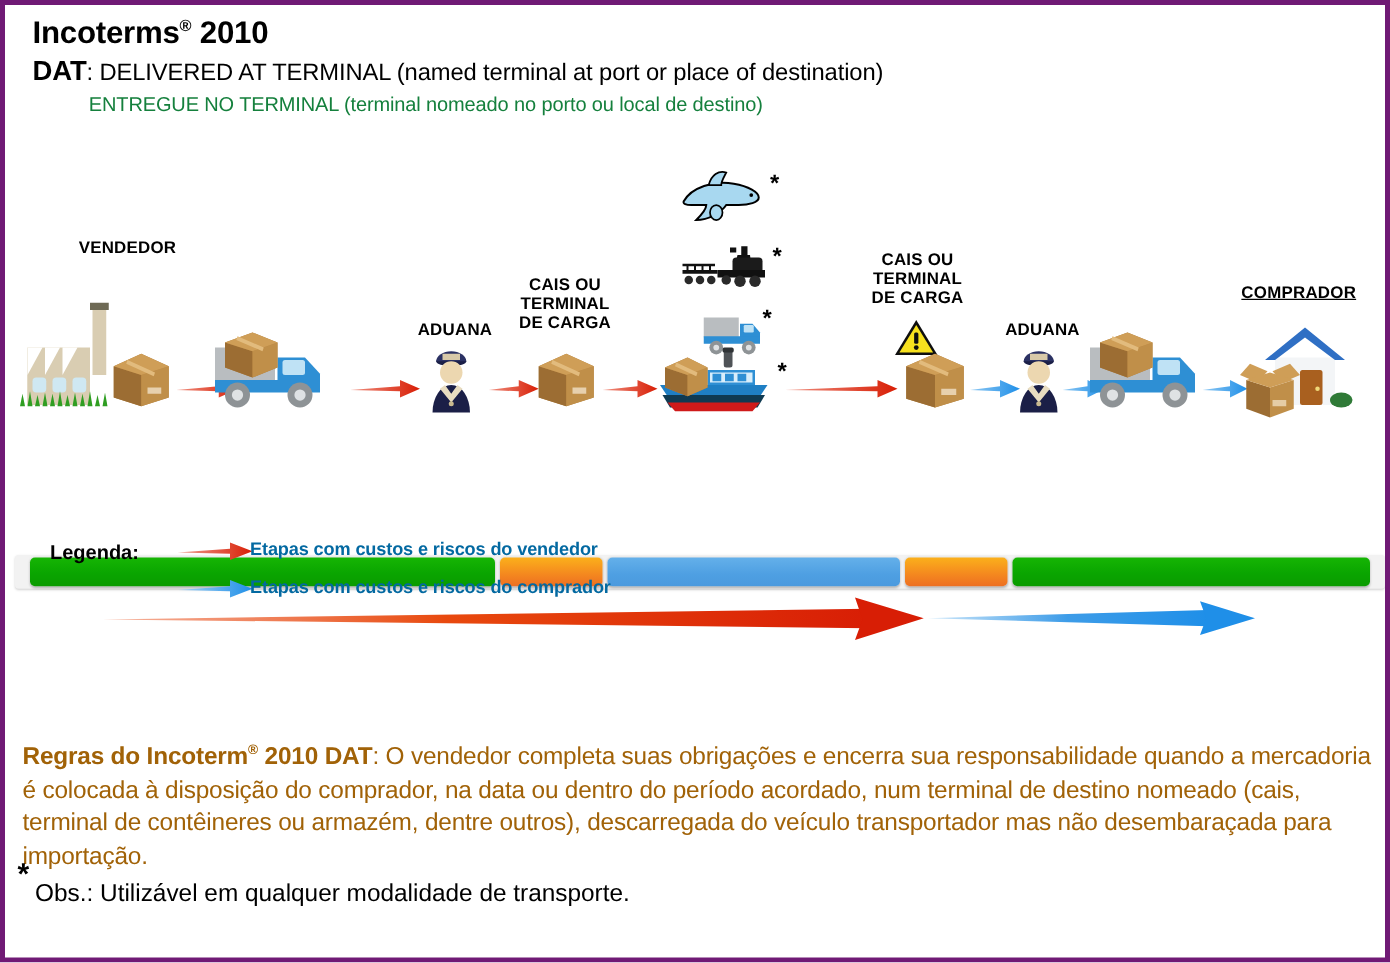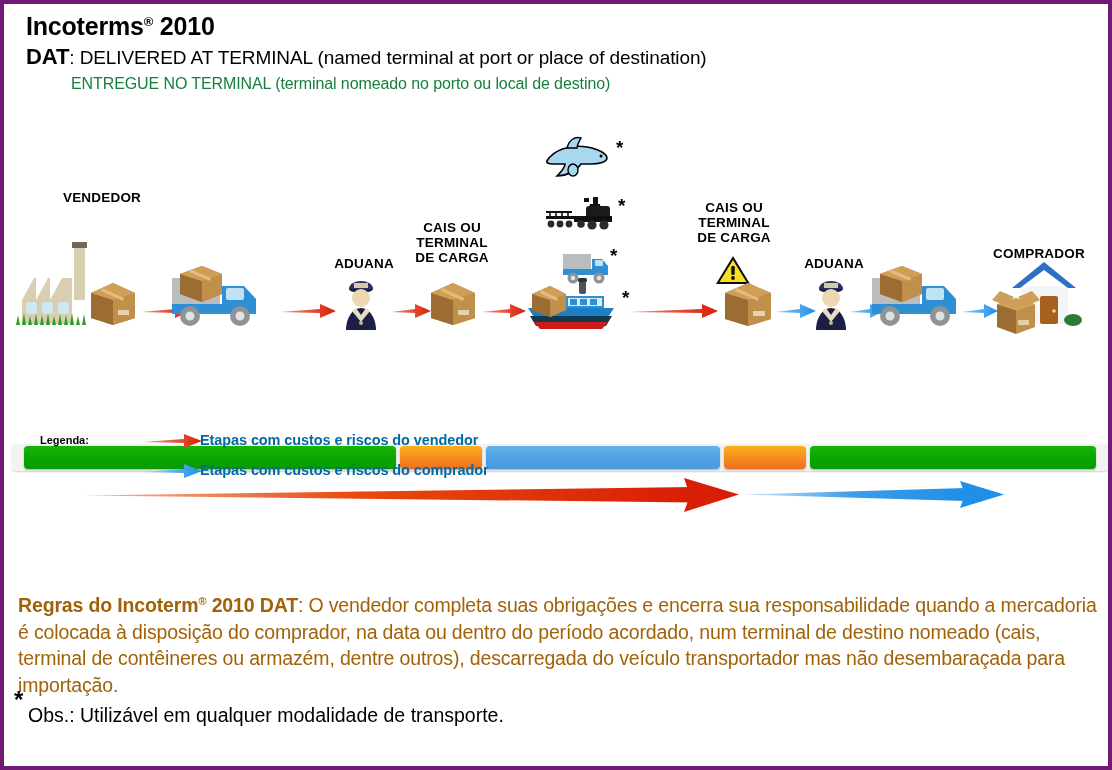--- a/index.html
+++ b/index.html
@@ -29,21 +29,21 @@
   .seg{position:absolute;top:2px;height:23px;border-radius:4px;box-shadow:0 1px 2px rgba(0,0,0,.28);}
   .seg.green{background:linear-gradient(180deg,#16b504 0%,#0aa500 55%,#0a9b00 100%);}
   .seg.orange{background:linear-gradient(180deg,#fbb01b 0%,#f4871f 60%,#ed6f22 100%);}
   .seg.blue{background:linear-gradient(180deg,#64b0ea 0%,#4e9fe2 60%,#4b9ade 100%);}
 
   
   .costarrows{position:absolute;left:0;top:352px;width:1112px;height:46px;}
 
   
   .legend{position:absolute;left:36px;top:425px;width:900px;}
-  .legend-title{position:absolute;left:0;top:5px;font-size:11px;font-weight:bold;color:#000;}
+  .legend-title{position:absolute;left:0;top:5px;font-size:16px;font-weight:bold;color:#000;}
   .lg-row{position:relative;height:30px;}
   .lg-arrow{position:absolute;left:102px;top:4px;}
   .lg-ico{position:absolute;left:125px;top:0px;}
   .lg-text{position:absolute;left:160px;top:3px;font-size:14.5px;font-weight:bold;color:#0369a1;letter-spacing:-0.1px;}
 
   
   .rules{position:absolute;left:14px;top:588px;width:1080px;font-size:19.5px;color:#a16207;
          line-height:1.37;letter-spacing:-0.15px;}
   .rules b{font-weight:bold;}
   .rules sup{font-size:11px;vertical-align:super;}
@@ -67,21 +67,21 @@
 
     <div class="lbl" style="left:33px;top:68px;width:130px;">VENDEDOR</div>
     <div class="lbl" style="left:310px;top:134px;width:100px;">ADUANA</div>
     <div class="lbl" style="left:398px;top:98px;width:100px;">CAIS OU
 TERMINAL
 DE CARGA</div>
     <div class="lbl" style="left:680px;top:78px;width:100px;">CAIS OU
 TERMINAL
 DE CARGA</div>
     <div class="lbl" style="left:780px;top:134px;width:100px;">ADUANA</div>
-    <div class="lbl" style="left:970px;top:124px;width:130px;">COMPRADOR</div>
+    <div class="lbl" style="left:970px;top:104px;width:130px;text-decoration:underline;">COMPRADOR</div>
 
     <div class="node" style="left:10px;top:120px;">
       <svg width="120" height="85" viewBox="0 0 120 85">
         <rect x="60" y="4" width="11" height="54" fill="#d9cdb2"></rect>
         <rect x="58" y="0" width="15" height="6" fill="#6e6a55"></rect>
         <path d="M8 82 V36 L22 58 V36 L36 58 V36 L50 58 V36 L58 58 V82 Z" fill="#d9cdb2"></path>
         <rect x="8" y="36" width="50" height="46" fill="#d9cdb2"></rect>
         <path d="M8 36 L18 36 L18 58 Z" fill="#ffffff" opacity="0"></path>
         <path d="M8 36 L8 58 L20 36 Z" fill="#ffffff"></path>
         <path d="M22 36 L22 58 L34 36 Z" fill="#ffffff"></path>

